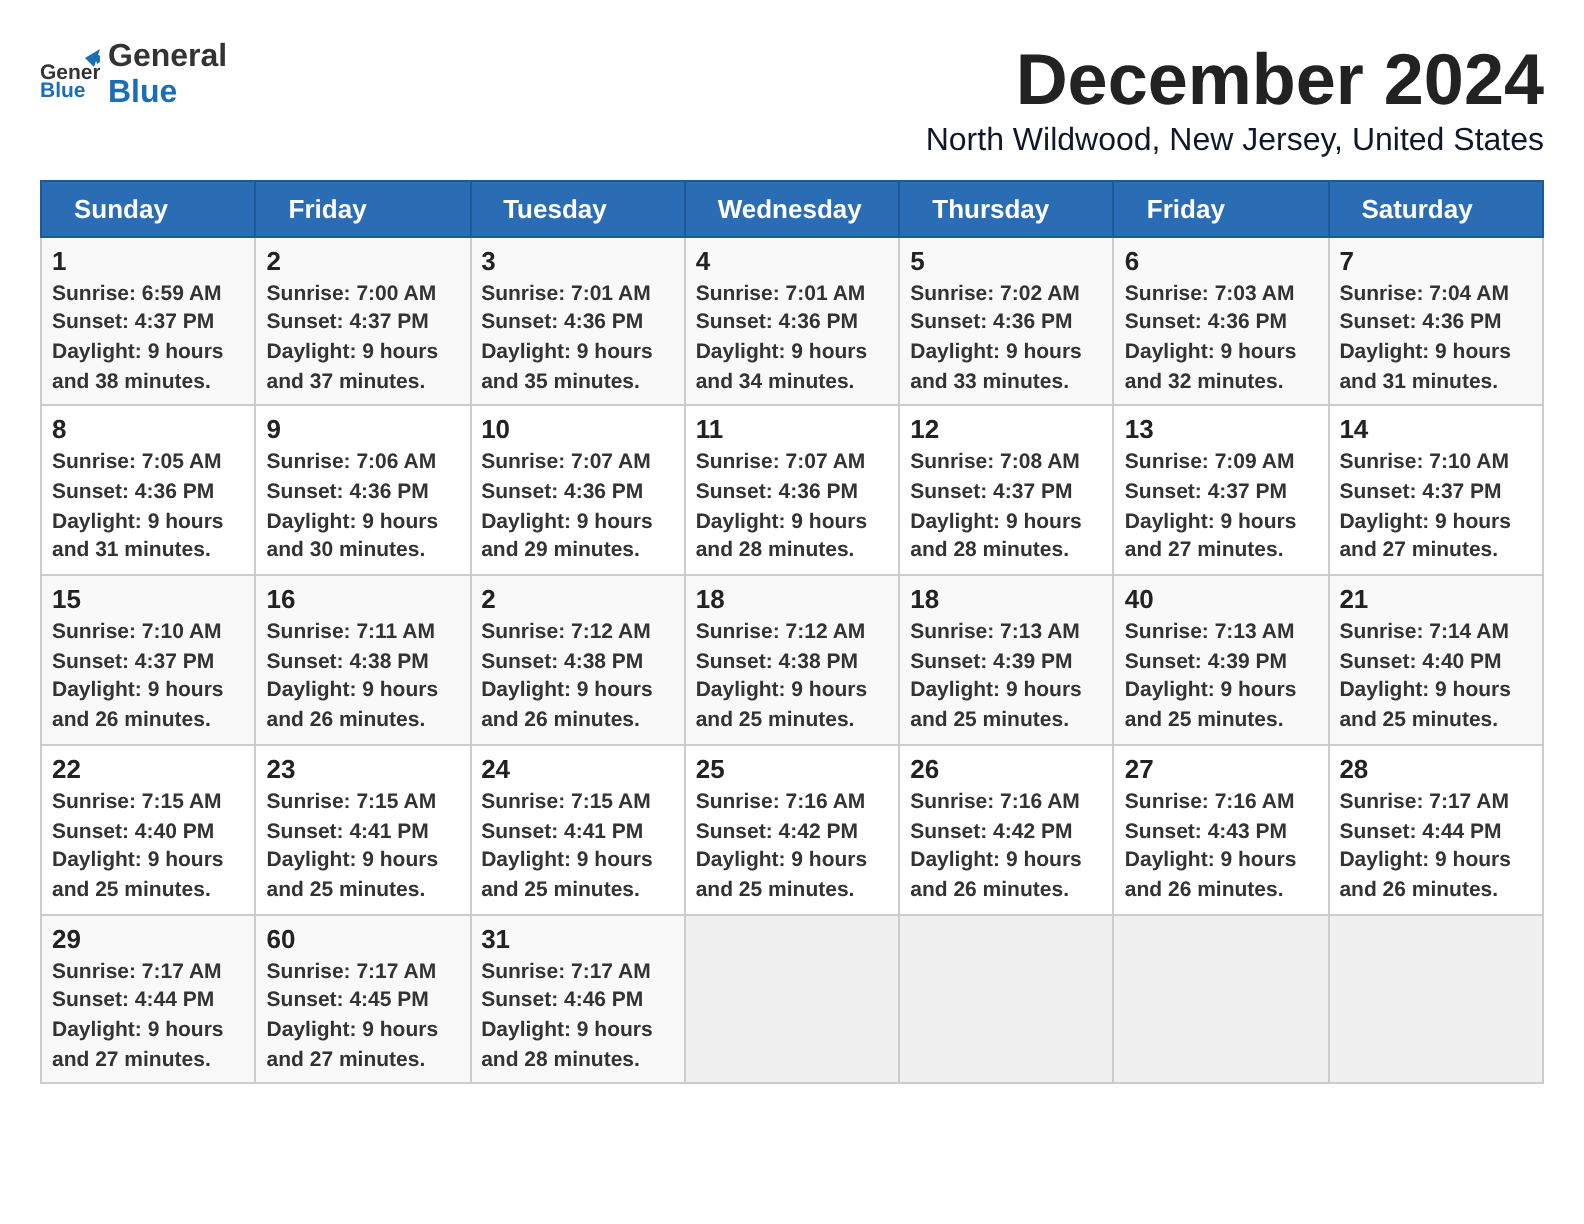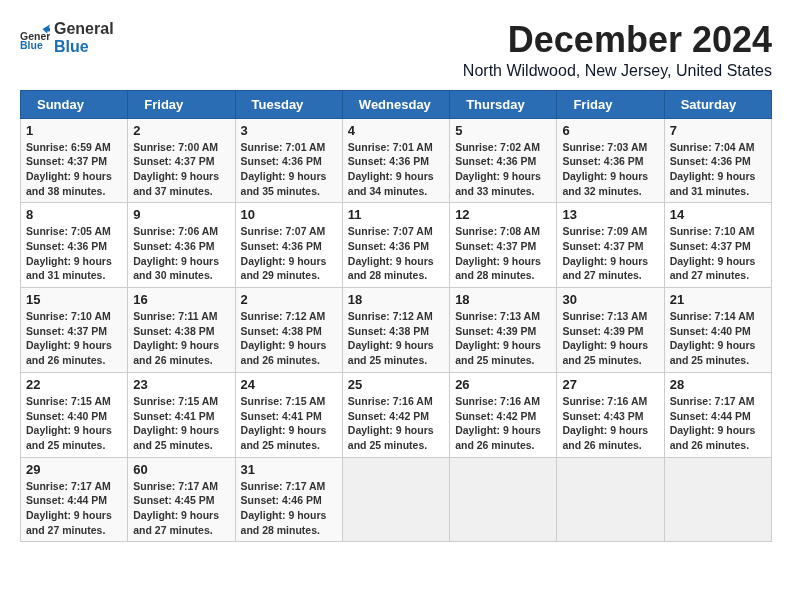--- a/index.html
+++ b/index.html
@@ -194,21 +194,21 @@
         </td>
         <td>
           <span class="day-number">18</span>
           <div class="day-info">Sunrise: 7:12 AM<br>Sunset: 4:38 PM<br>Daylight: 9 hours and 25 minutes.</div>
         </td>
         <td>
           <span class="day-number">18</span>
           <div class="day-info">Sunrise: 7:13 AM<br>Sunset: 4:39 PM<br>Daylight: 9 hours and 25 minutes.</div>
         </td>
         <td>
-          <span class="day-number">30</span>
+          <span class="day-number">40</span>
           <div class="day-info">Sunrise: 7:13 AM<br>Sunset: 4:39 PM<br>Daylight: 9 hours and 25 minutes.</div>
         </td>
         <td>
           <span class="day-number">21</span>
           <div class="day-info">Sunrise: 7:14 AM<br>Sunset: 4:40 PM<br>Daylight: 9 hours and 25 minutes.</div>
         </td>
       </tr>
       <tr>
         <td>
           <span class="day-number">22</span>

